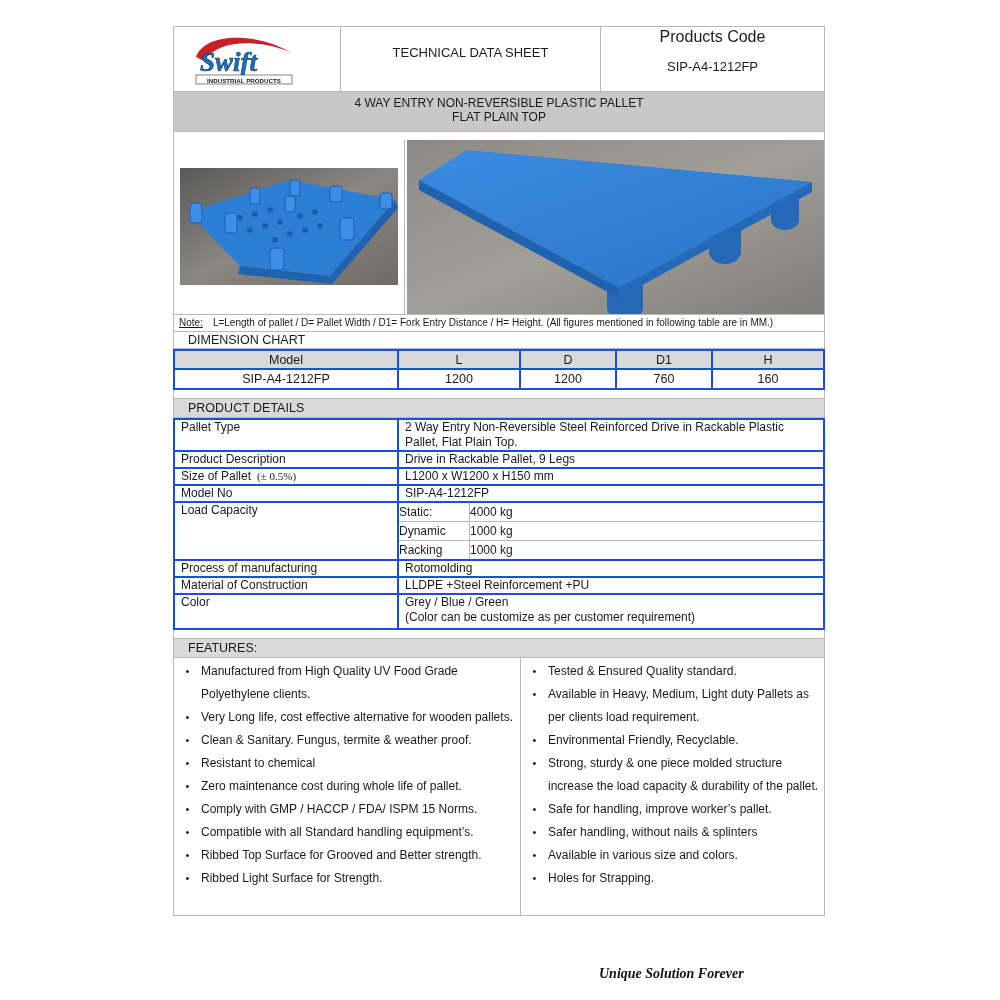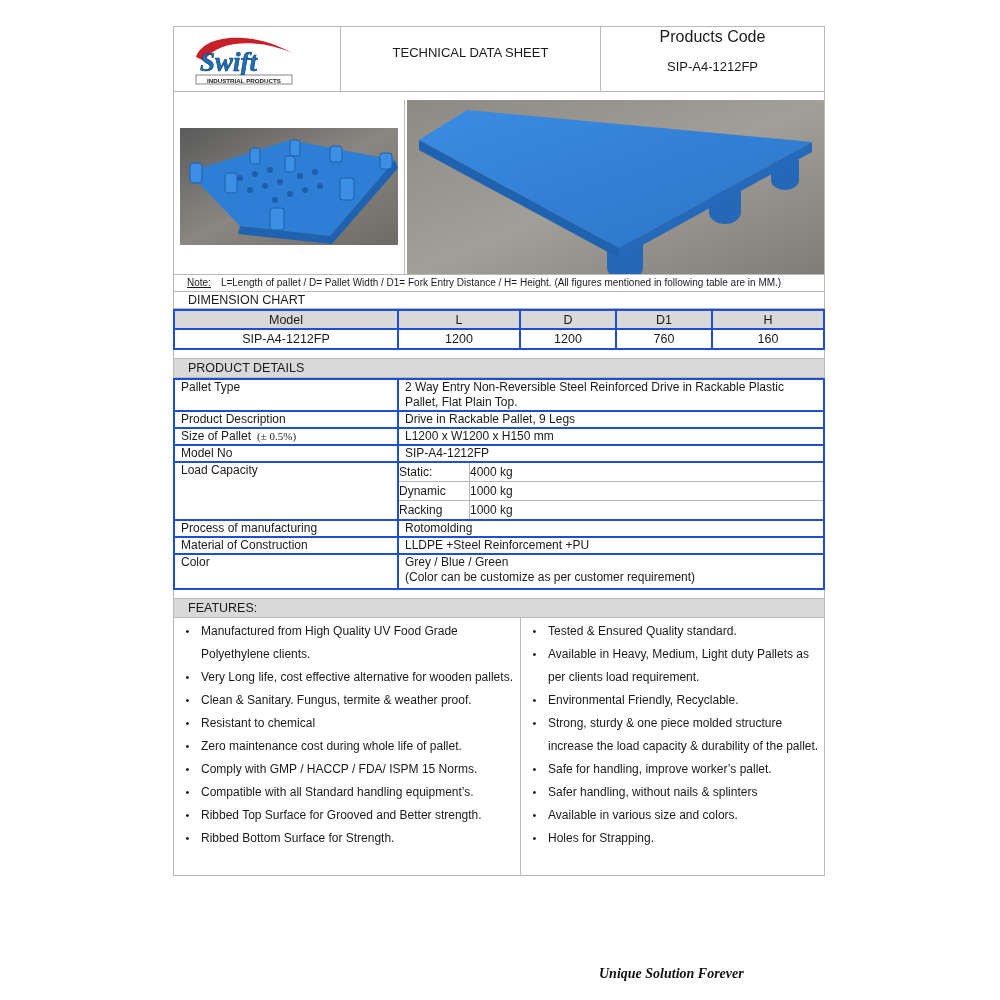--- a/index.html
+++ b/index.html
@@ -16,21 +16,21 @@
     .hdr-code .val { font-size: 13px; margin-top: 12px; }
 
     .title-band { background: #c8c8c8; height: 40px; border: 1px solid #b9b9b9; border-top: 0; box-sizing: border-box;
                   text-align: center; font-size: 12px; line-height: 14px; padding-top: 4px; }
 
     
     .imgs { display: flex; height: 183px; border: 1px solid #b9b9b9; border-top: 0; box-sizing: border-box; padding-top: 8px; }
     .img-left { width: 230px; border-right: 1px solid #b9b9b9; position: relative; }
     .img-right { flex: 1; position: relative; overflow: hidden; }
 
-    .note { font-size: 10px; height: 17px; line-height: 16px; border: 1px solid #b9b9b9; border-top: 0; box-sizing: border-box; padding-left: 13px; white-space: nowrap; }
+    .note { font-size: 10px; height: 17px; line-height: 16px; border: 1px solid #b9b9b9; border-top: 0; box-sizing: border-box; padding-left: 5px; white-space: nowrap; }
     .note u { margin-right: 10px; }
 
     .section-hd { font-size: 12.5px; height: 17px; line-height: 17px; padding-left: 14px; border: 1px solid #b9b9b9; border-top: 0; box-sizing: border-box; }
     .section-hd.gray { background: #d9d9d9; height: 19px; line-height: 19px; }
 
     table { border-collapse: collapse; width: 100%; table-layout: fixed; }
     td, th { border: 2px solid #1d4ed8; padding: 0; }
 
     .dim th { background: #d9d9d9; font-weight: normal; font-size: 12.5px; height: 17px; }
     .dim td { text-align: center; font-size: 12.5px; height: 18px; }
@@ -72,20 +72,24 @@
         <text x="70" y="55.5" text-anchor="middle" font-family="Liberation Sans, sans-serif" font-weight="bold" font-size="6.2" fill="#222">INDUSTRIAL PRODUCTS</text>
       </svg>
     </div>
     <div class="hdr-title">TECHNICAL DATA SHEET</div>
     <div class="hdr-code">
       <div class="lbl">Products Code</div>
       <div class="val">SIP-A4-1212FP</div>
     </div>
   </div>
 
+  <div class="title-band">
+    <div>4 WAY ENTRY NON-REVERSIBLE PLASTIC PALLET</div>
+    <div>FLAT PLAIN TOP</div>
+  </div>
 
   <div class="imgs">
     <div class="img-left">
       <svg width="218" height="117" viewBox="0 0 218 117" style="position:absolute;left:6px;top:28px;">
         <defs>
           <linearGradient id="floorL" x1="0" y1="0" x2="1" y2="1">
             <stop offset="0" stop-color="#5a5a5a"></stop>
               <stop offset="0.5" stop-color="#8a8782"></stop>
               <stop offset="1" stop-color="#6e6b66"></stop>
           </linearGradient>
@@ -277,21 +281,21 @@
       <div class="feat-item">
           <span class="bul">•</span>
           <span class="txt">Compatible with all Standard handling equipment’s.</span>
         </div>
       <div class="feat-item">
           <span class="bul">•</span>
           <span class="txt">Ribbed Top Surface for Grooved and Better strength.</span>
         </div>
       <div class="feat-item">
           <span class="bul">•</span>
-          <span class="txt">Ribbed Bottom Surface for Strength.</span>
+          <span class="txt">Ribbed Light Surface for Strength.</span>
         </div>
     </div>
     <div class="feat-col right">
       <div class="feat-item">
           <span class="bul">•</span>
           <span class="txt">Tested &amp; Ensured Quality standard.</span>
         </div>
       <div class="feat-item">
           <span class="bul">•</span>
           <span class="txt">Available in Heavy, Medium, Light duty Pallets as per clients load requirement.</span>

